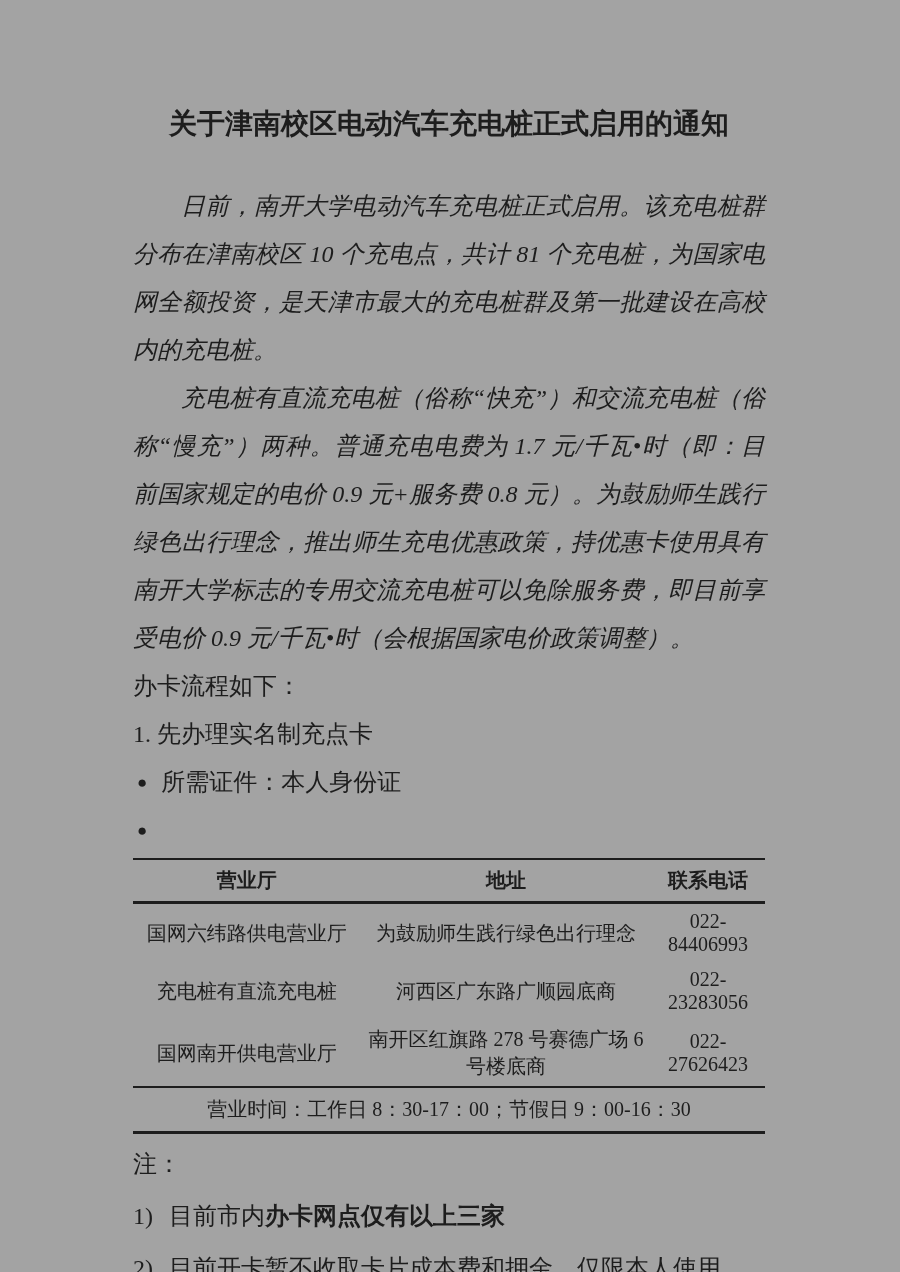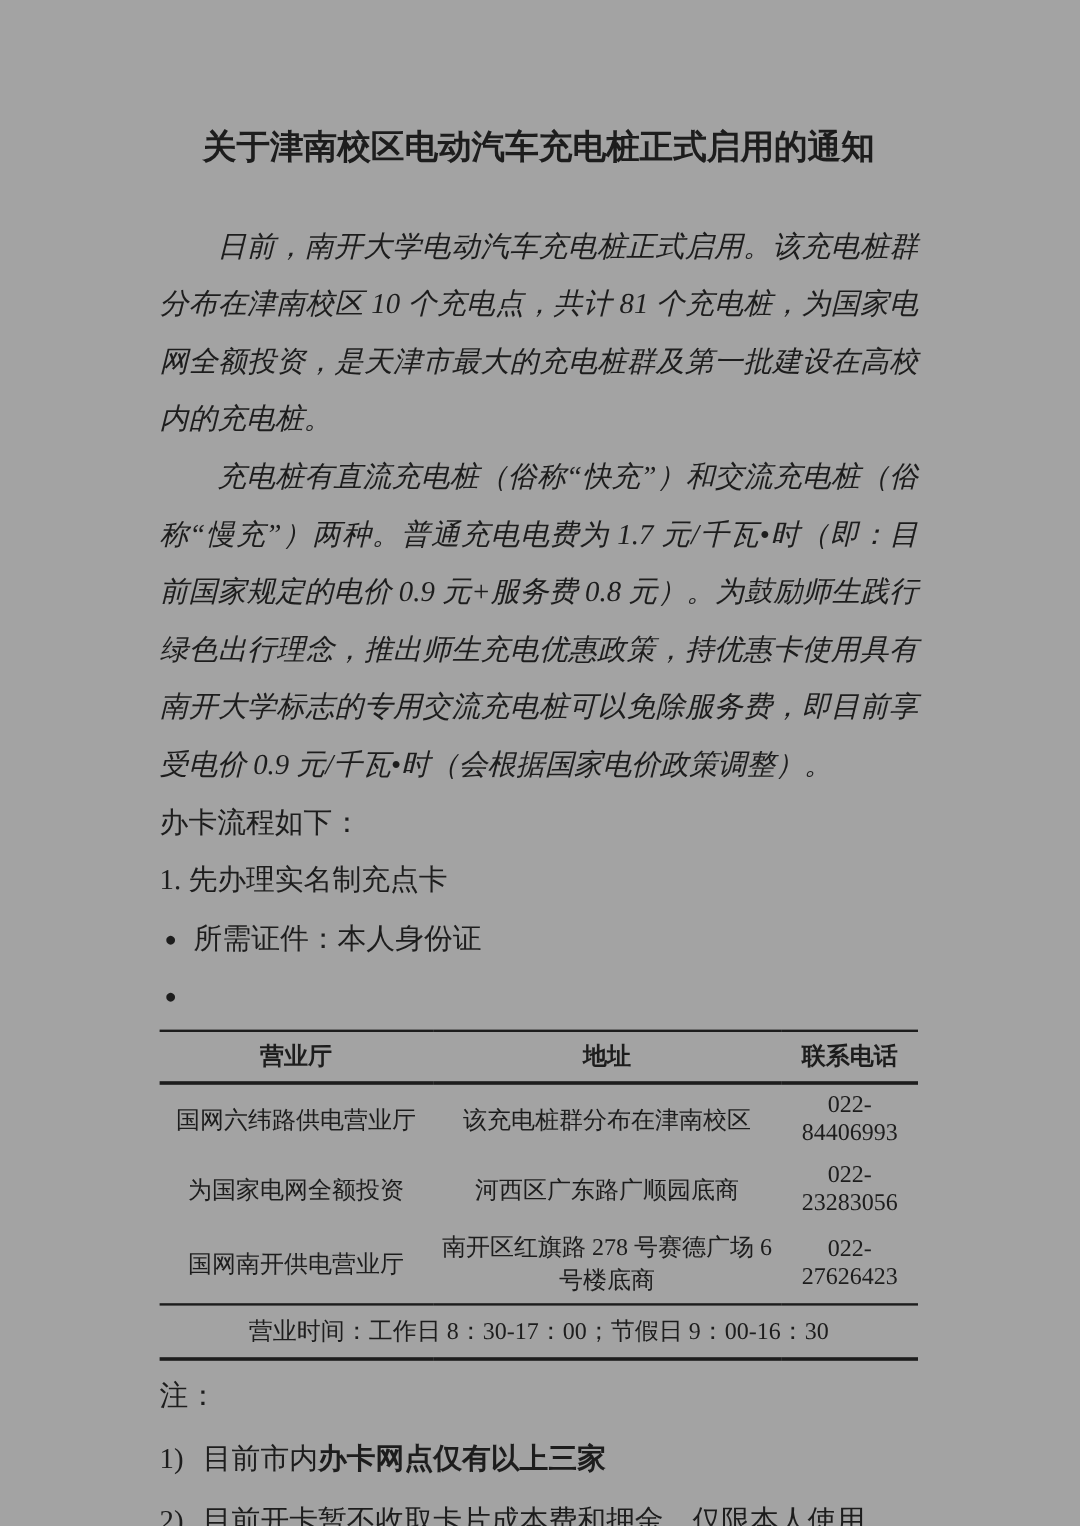--- a/index.html
+++ b/index.html
@@ -115,25 +115,25 @@
     <thead>
       <tr>
         <th class="col-hall">营业厅</th>
         <th class="col-addr">地址</th>
         <th class="col-phone">联系电话</th>
       </tr>
     </thead>
     <tbody>
       <tr>
         <td>国网六纬路供电营业厅</td>
-        <td>该充电桩群分布在津南校区</td>
+        <td>为鼓励师生践行绿色出行理念</td>
         <td>022-84406993</td>
       </tr>
       <tr>
-        <td>为国家电网全额投资</td>
+        <td>充电桩有直流充电桩</td>
         <td>河西区广东路广顺园底商</td>
         <td>022-23283056</td>
       </tr>
       <tr>
         <td>国网南开供电营业厅</td>
         <td>南开区红旗路 278 号赛德广场 6 号楼底商</td>
         <td>022-27626423</td>
       </tr>
       <tr class="footer-row">
         <td colspan="3">营业时间：工作日 8：30-17：00；节假日 9：00-16：30</td>

